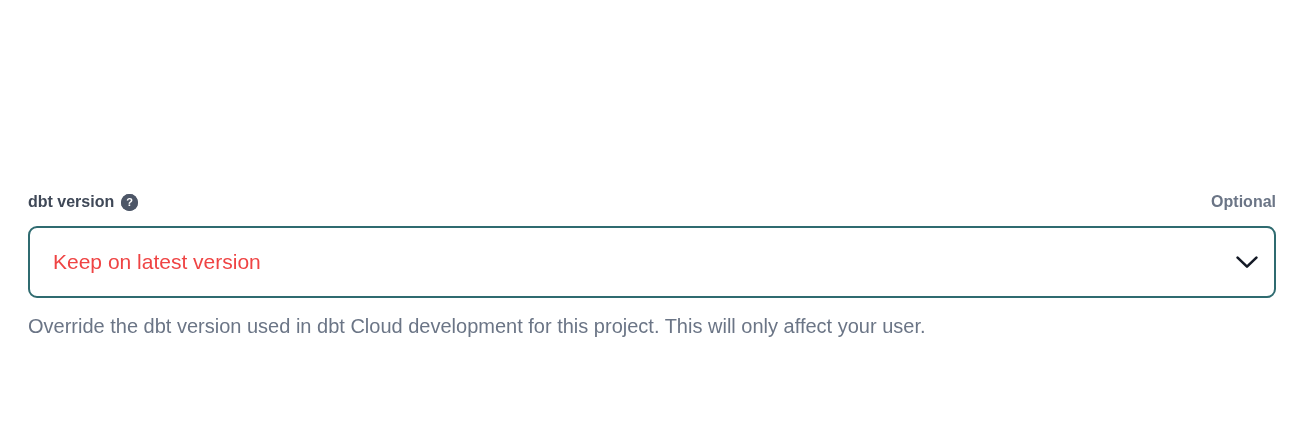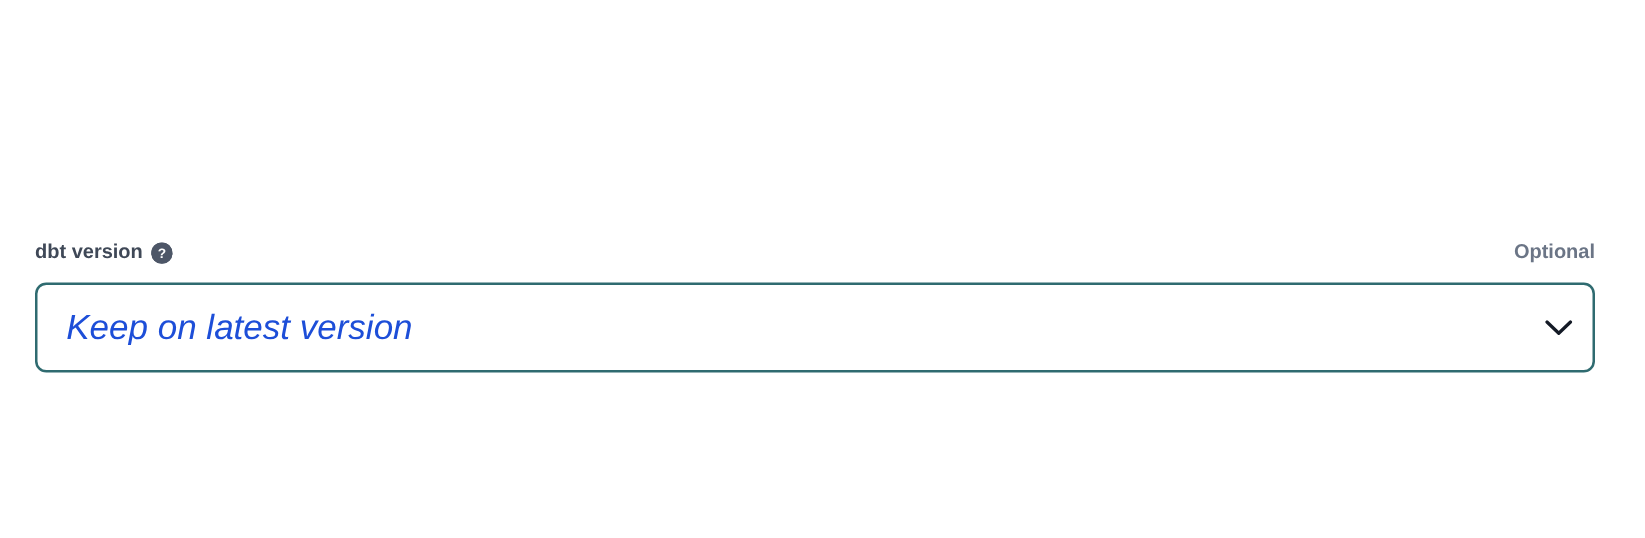--- a/index.html
+++ b/index.html
@@ -116,29 +116,28 @@
     border: 2px solid #2f6b70;
     border-radius: 9px;
     background: #ffffff;
     display: flex;
     align-items: center;
     cursor: pointer;
   }
 
   .select-value {
     padding-left: 23px;
-    font-size: 28px;
+    font-size: 21px;
     line-height: 28px;
     font-weight: 400;
-    color: #1d4ed8;
+    color: #ef4444;
     white-space: nowrap;
     overflow: hidden;
     text-overflow: ellipsis;
     flex: 1 1 auto;
-    font-style: italic;
   }
 
   .select-chevron {
     flex: 0 0 auto;
     width: 54px;
     display: flex;
     align-items: center;
     justify-content: center;
     cursor: pointer;
   }
@@ -176,16 +175,17 @@
 
     <div class="select-control">
       <span class="select-value">Keep on latest version</span>
       <span class="select-chevron">
         <svg width="22" height="13" viewBox="0 0 22 13" aria-hidden="true">
           <path d="M1.6 1.6 L11 10.6 L20.4 1.6" fill="none" stroke="#141a26" stroke-width="2.6" stroke-linecap="round" stroke-linejoin="round"></path>
         </svg>
       </span>
     </div>
 
+    <p class="field-help">Override the dbt version used in dbt Cloud development for this project. This will only affect your user.</p>
 
   </div>
 
 </div>
 
 </body></html>

